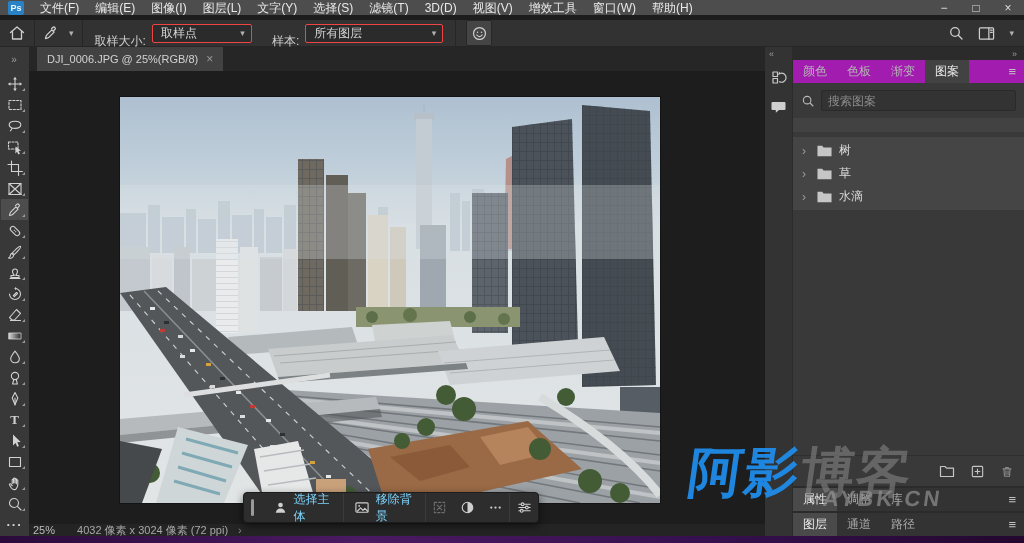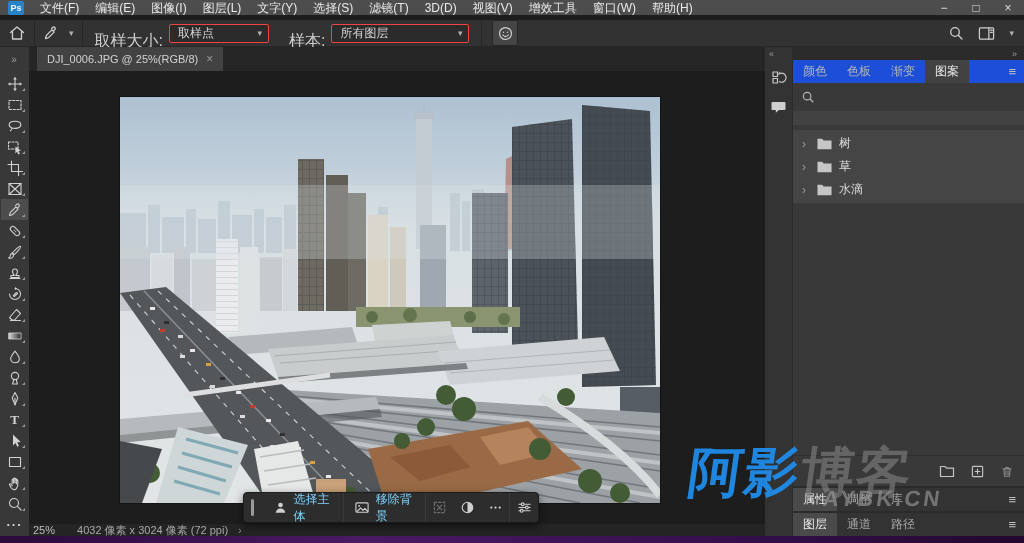--- a/index.html
+++ b/index.html
@@ -12,21 +12,21 @@
   .ps-badge{width:16px;height:14px;margin:0 8px 0 8px;background:#2a82c6;color:#eaf6ff;font-size:9px;font-weight:bold;border-radius:2px;display:flex;align-items:center;justify-content:center;}
   .menus{display:flex;align-items:center;height:100%;}
   .menu{font-size:12px;color:#e9e9e9;padding:4px 8px;line-height:20px;cursor:default;}
   .wincontrols{margin-left:auto;display:flex;height:100%;}
   .wc{width:32px;height:100%;display:flex;align-items:center;justify-content:center;font-size:12px;color:#dcdcdc;}
 
   
   .optionsbar{left:0;top:20px;width:1024px;height:27px;background:#323232;border-bottom:1px solid #262626;display:flex;align-items:center;box-sizing:border-box;}
   .obtn{height:27px;display:flex;align-items:center;justify-content:center;padding:0 8px;}
   .osep{width:1px;height:27px;background:#262626;}
-  .olabel{font-size:16px;color:#cfcfcf;margin:16px 6px 0 12px;}
+  .olabel{font-size:12px;color:#cfcfcf;margin:16px 6px 0 12px;}
   .dropdown{height:19px;background:#2b2b2b;border:1px solid #ef4444;border-radius:2px;display:flex;align-items:center;padding:0 6px 0 8px;box-sizing:border-box;}
   .ddval{font-size:12px;color:#d6d6d6;flex:1;}
   .caret{font-size:9px;color:#b0b0b0;margin-left:10px;}
   .dd-size{width:100px;margin-right:8px;}
   .dd-sample{width:138px;}
   .smileybtn{width:24px;height:24px;background:#454545;border:1px solid #272727;border-radius:2px;display:flex;align-items:center;justify-content:center;margin-left:10px;}
   .oright{margin-left:auto;display:flex;align-items:center;padding-right:10px;gap:14px;}
   .oicon svg{stroke:#cfcfcf;fill:none;stroke-width:1.3;stroke-linecap:round;stroke-linejoin:round;}
 
   
@@ -65,21 +65,21 @@
   .statchev{margin-left:10px;color:#8a8a8a;font-size:11px;}
 
   
   .rightdock{left:765px;top:47px;width:259px;height:489px;background:#2b2b2b;}
   .dockstrip{position:absolute;left:0;top:0;width:27px;height:489px;background:#333;display:flex;flex-direction:column;align-items:center;}
   .stripcollapse{align-self:flex-start;margin:2px 0 6px 4px;font-size:9px;color:#9e9e9e;letter-spacing:1px;}
   .stripbtn{width:24px;height:24px;display:flex;align-items:center;justify-content:center;margin-bottom:6px;}
   .stripbtn svg{stroke:#c8c8c8;fill:none;stroke-width:1.2;stroke-linecap:round;stroke-linejoin:round;}
   .dockmain{position:absolute;left:28px;top:0;width:231px;height:489px;}
   .dhead{position:absolute;top:0;left:0;right:0;height:13px;display:flex;justify-content:flex-end;align-items:center;padding-right:6px;font-size:9px;color:#9e9e9e;letter-spacing:1px;}
-  .ptabs{position:absolute;top:13px;left:0;right:0;height:23px;background:#1d4ed8;display:flex;align-items:stretch;}
+  .ptabs{position:absolute;top:13px;left:0;right:0;height:23px;background:#a21caf;display:flex;align-items:stretch;}
   .ptab{padding:0 10px;font-size:12px;color:#b5b5b5;display:flex;align-items:center;}
   .ptab.active{background:#424242;color:#ececec;}
   .burger{margin-left:auto;align-self:center;padding-right:8px;font-size:13px;color:#c0c0c0;font-weight:bold;}
   .pbody{position:absolute;top:36px;left:0;right:0;height:372px;background:#393939;}
   .searchrow{display:flex;align-items:center;gap:6px;padding:7px 8px 0 8px;}
   .searchrow svg{stroke:#b8b8b8;fill:none;stroke-width:1.3;}
   .searchfield{flex:1;height:19px;background:#333;border:1px solid #2a2a2a;border-radius:2px;color:#d8d8d8;font-size:12px;padding:0 6px;outline:none;font-family:inherit;}
   .searchfield::placeholder{color:#8a8a8a;}
   .substrip{height:14px;background:#424242;margin-top:7px;}
   .folderlist{background:#454545;margin-top:5px;padding:2px 0;}
@@ -592,20 +592,21 @@
       <span class="burger">≡</span>
     </div>
     <div class="pbody">
       <div class="searchrow">
         <span>
             <svg width="14" height="14" viewBox="0 0 16 16">
               <circle cx="7" cy="7" r="4.3"></circle>
               <path d="M10.3 10.3L14 14"></path>
             </svg>
           </span>
+        <input class="searchfield" placeholder="搜索图案" style="">
       </div>
       <div class="substrip"></div>
       <div class="folderlist">
         <div class="folderrow">
           <span class="fchev">›</span>
           <span>
               <svg viewBox="0 0 16 13">
                 <path d="M.5 1.5h5l1.5 1.7h8.5V12.5H.5z" fill="#c6c6c6" stroke="none"></path>
               </svg>
             </span>

